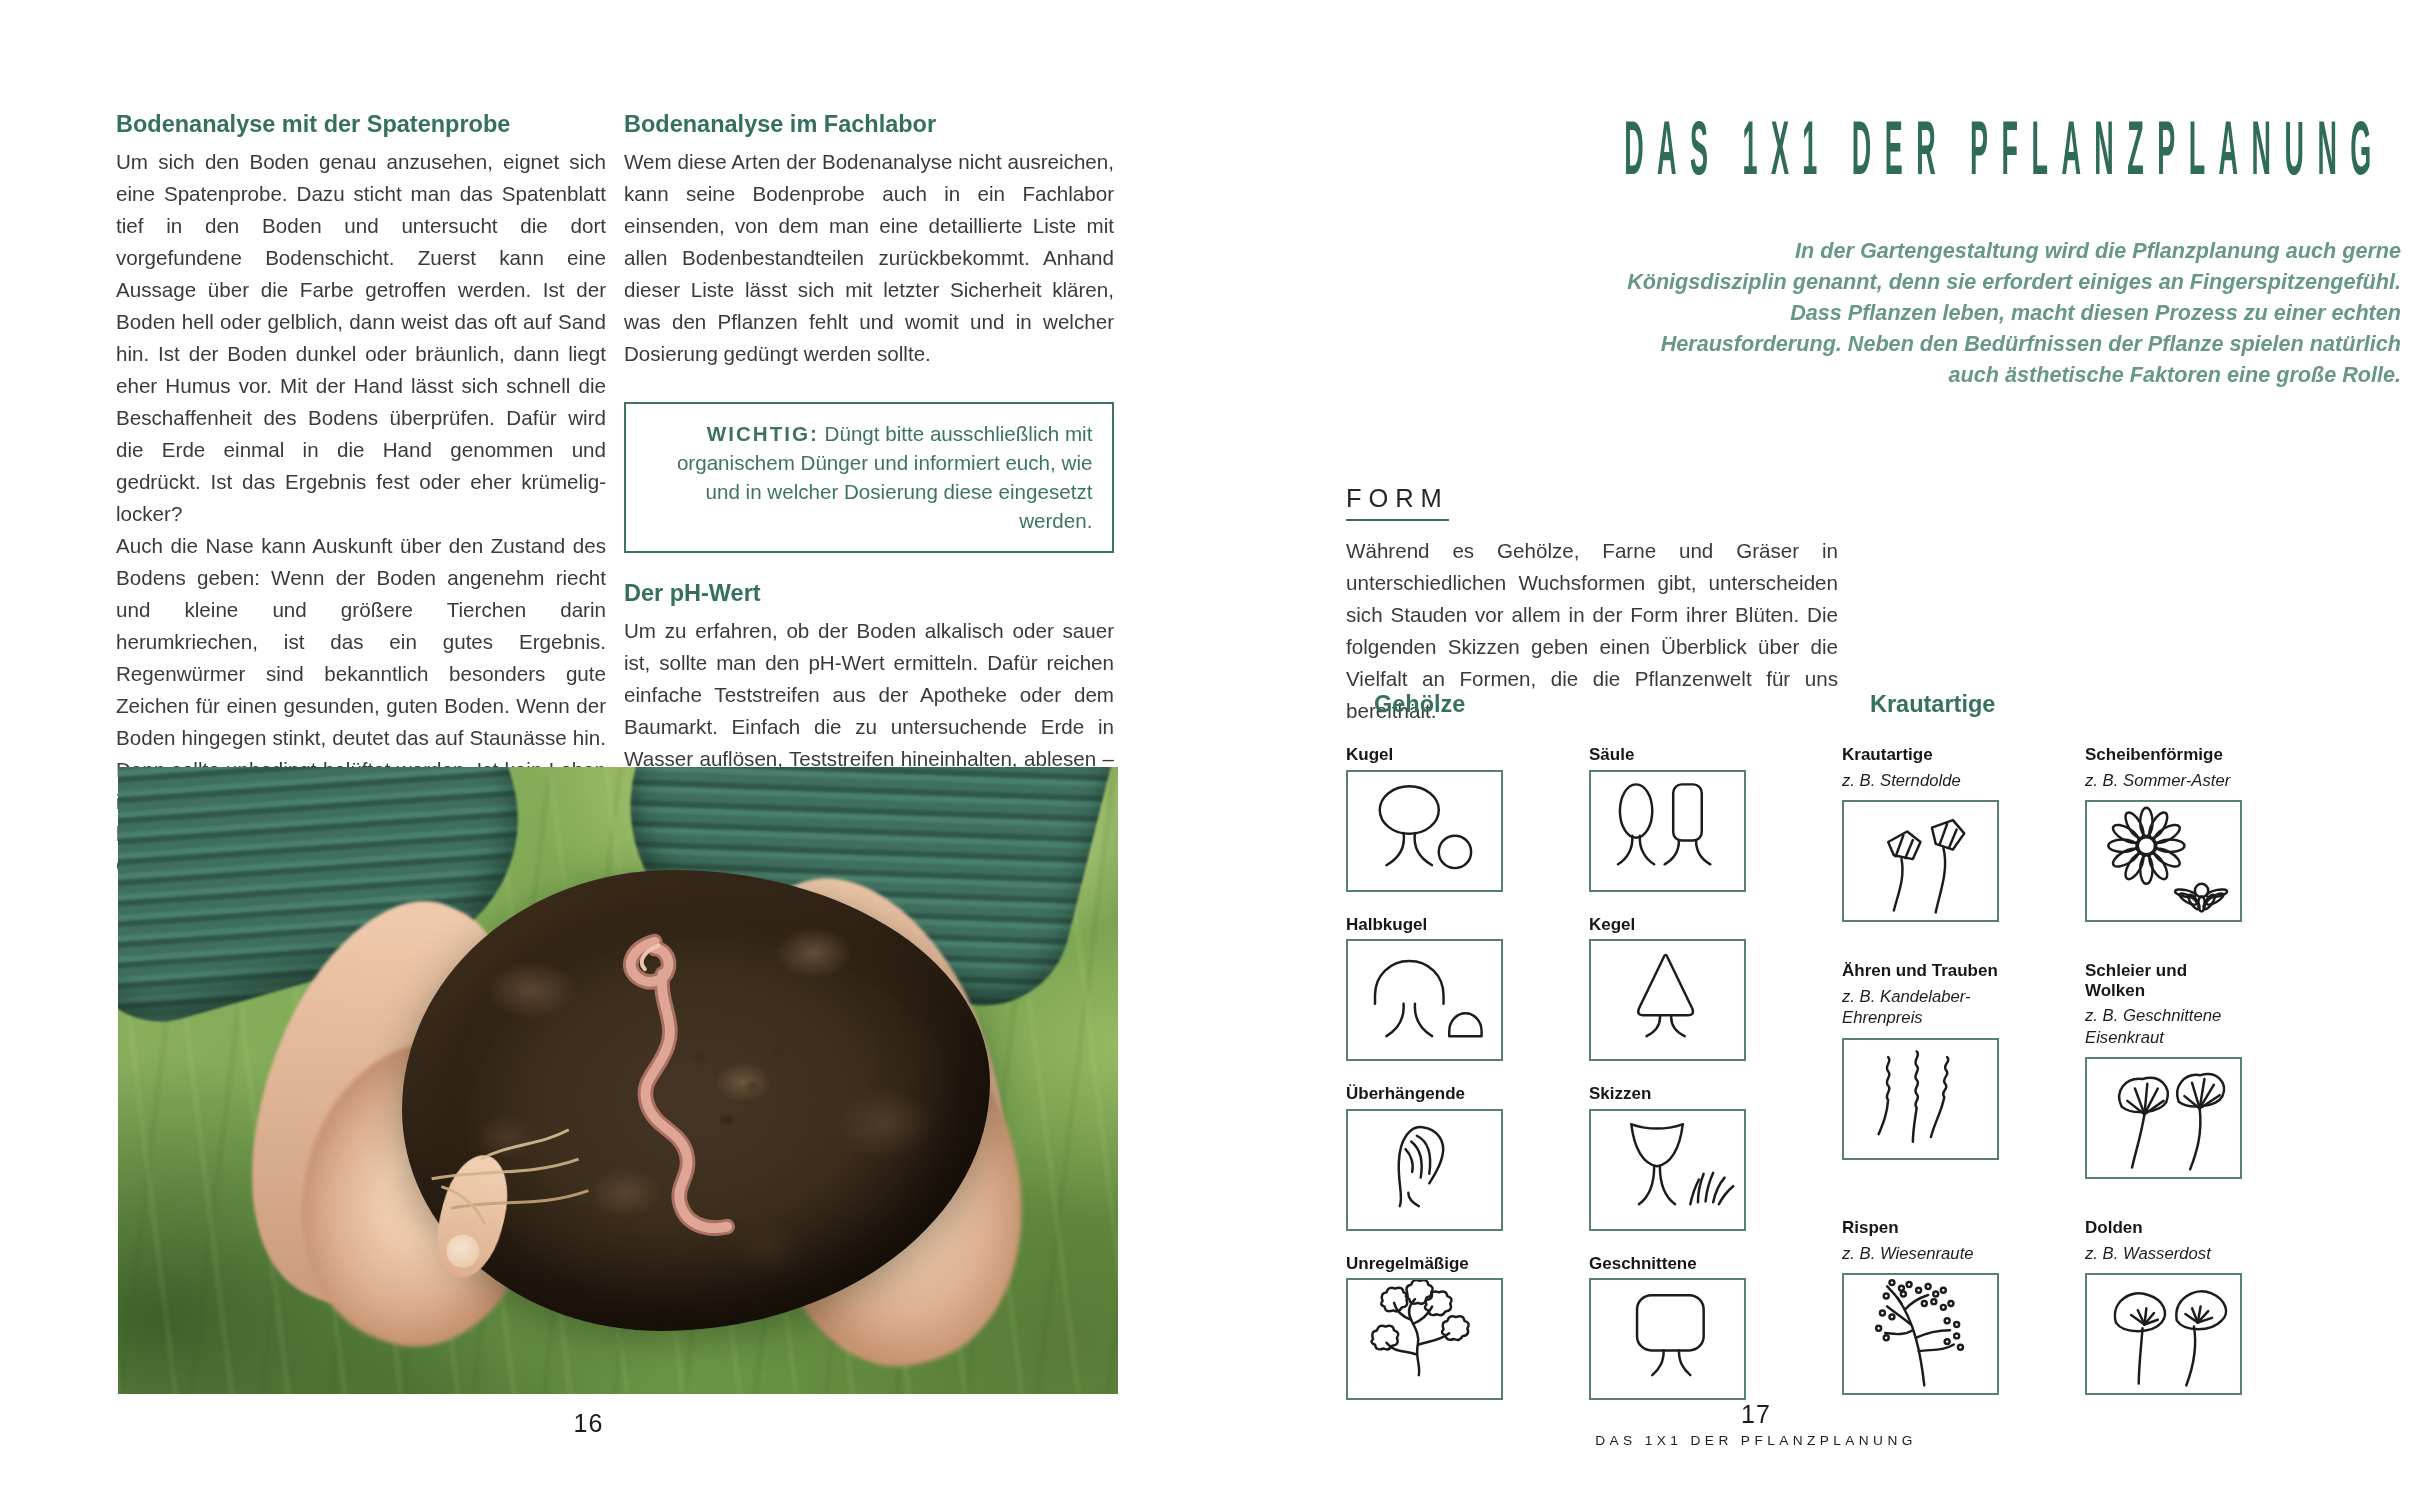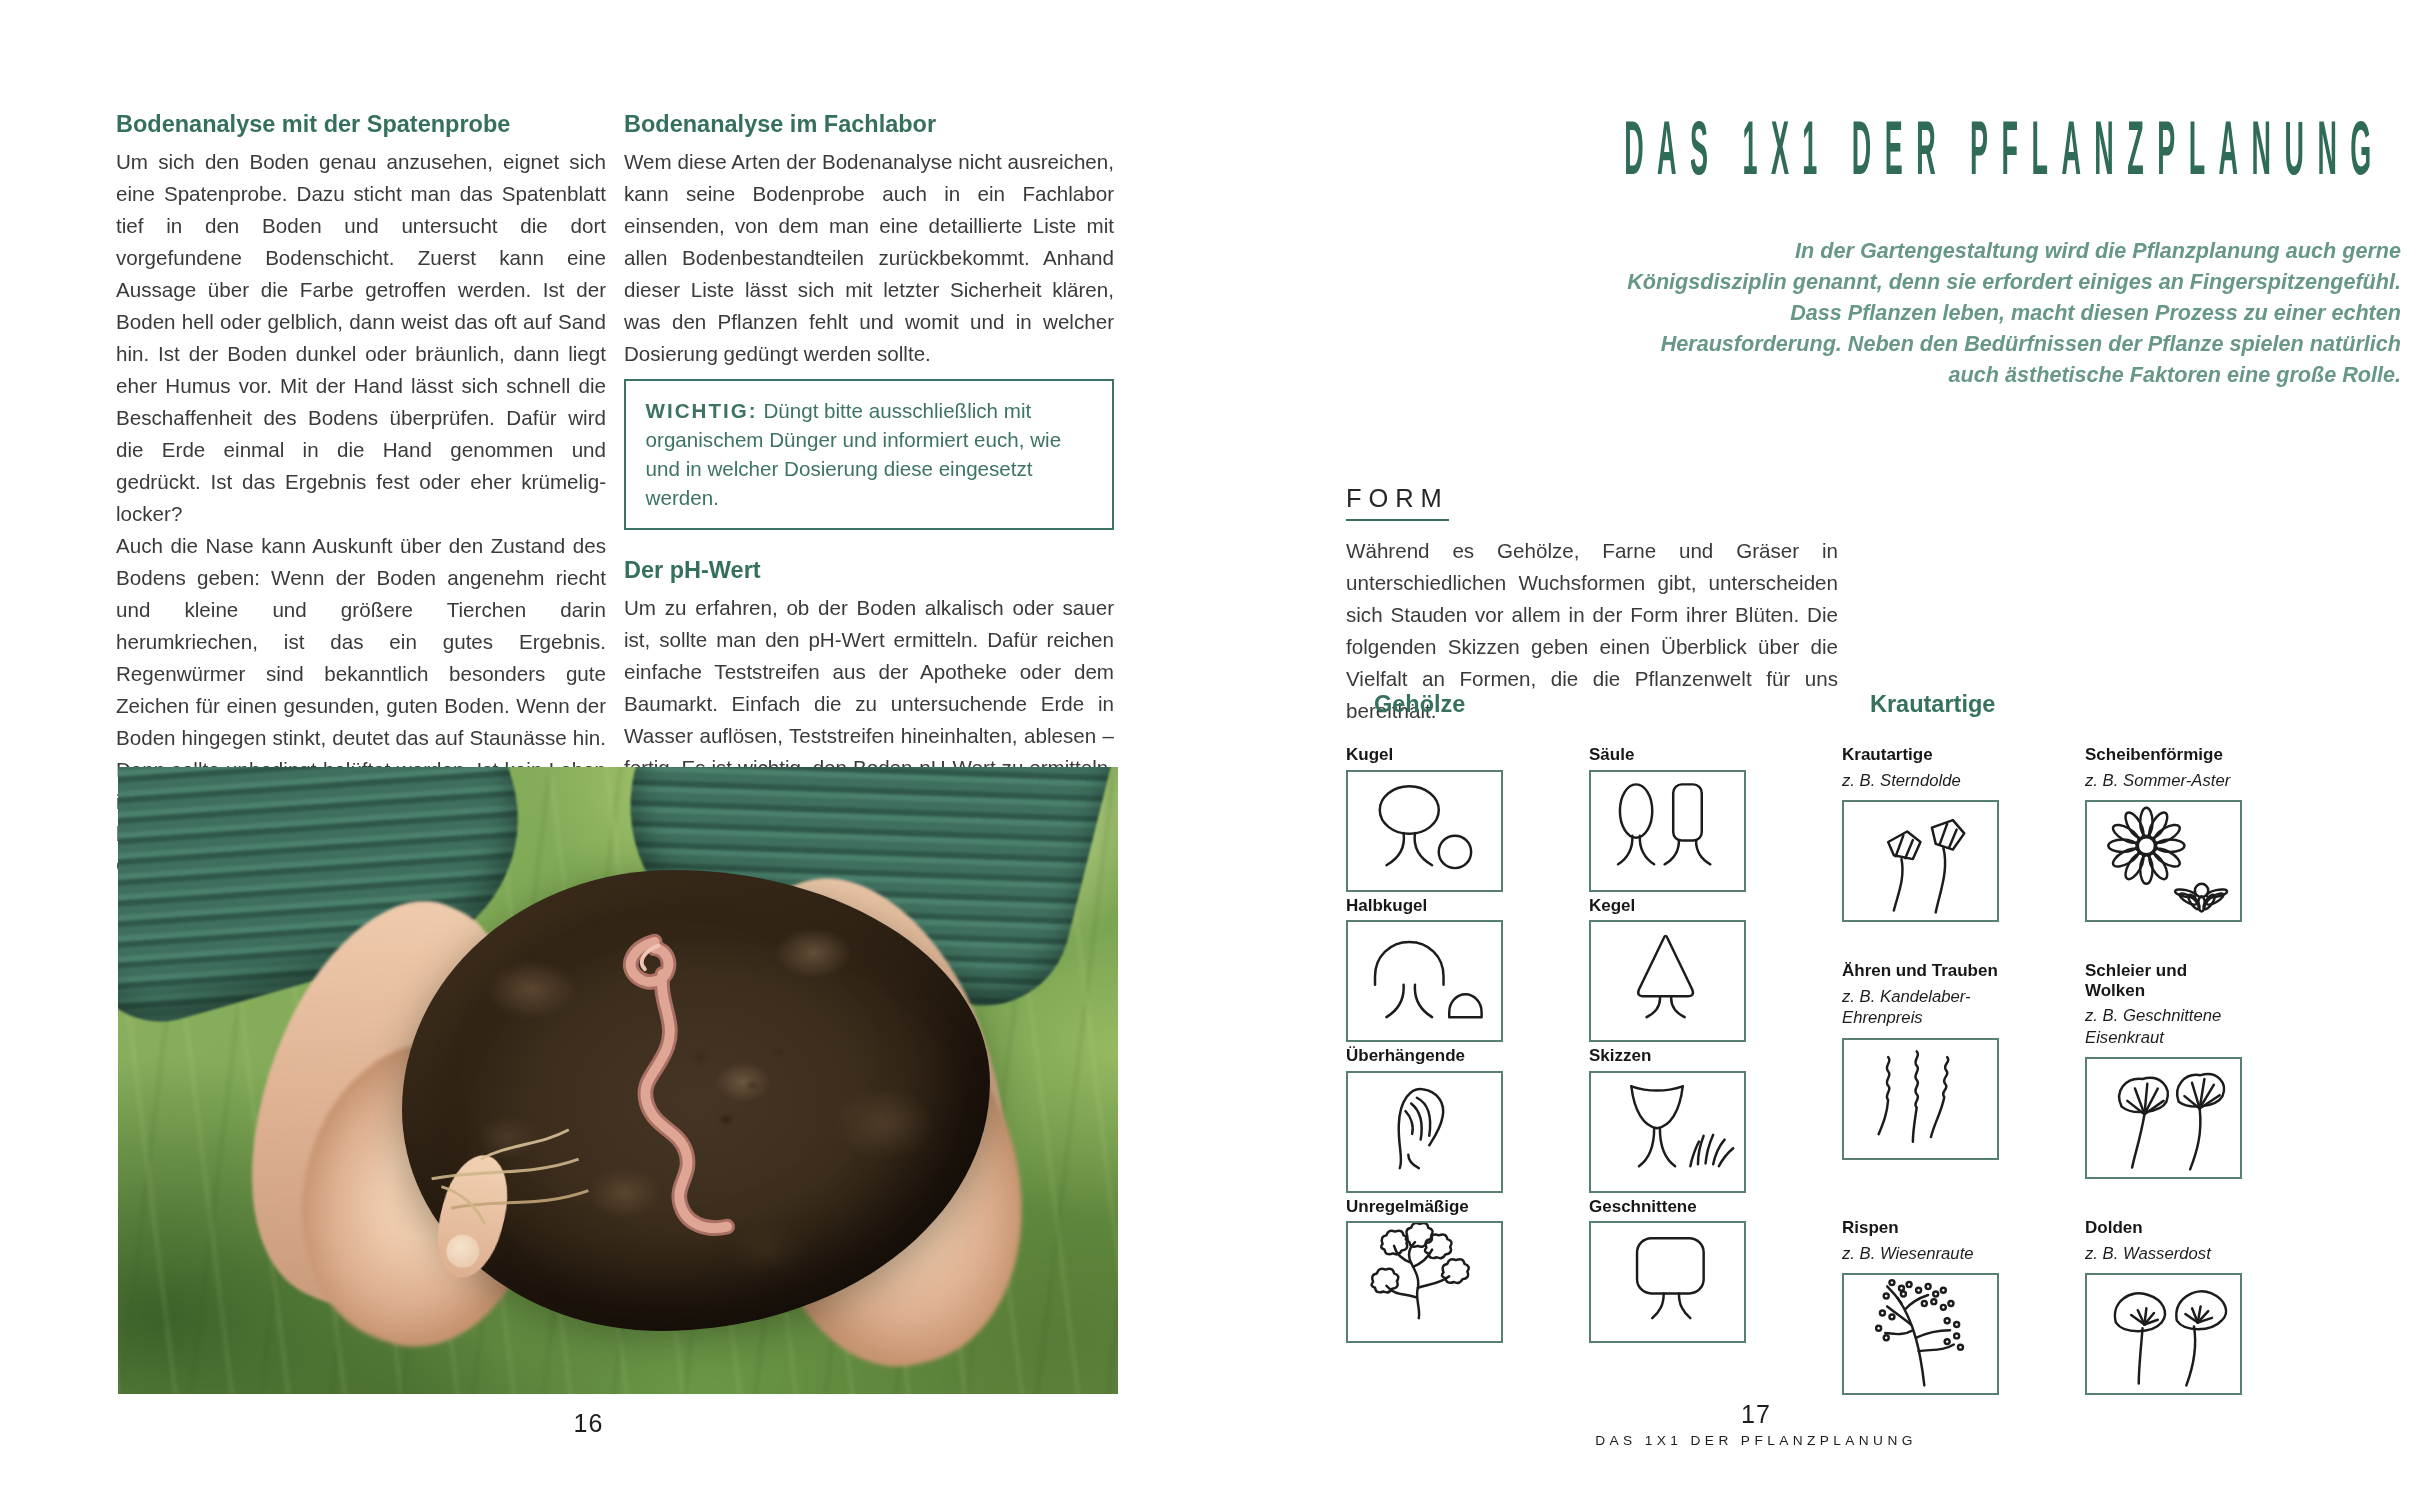--- a/index.html
+++ b/index.html
@@ -11,22 +11,22 @@
   .page-right { left:1215px; width:1215px; }
 
   
   .col { position:absolute; top:110px; width:490px; }
   .col-1 { left:116px; }
   .col-2 { left:624px; }
   h3.sec { font-size:23.5px; line-height:29px; font-weight:bold; color:#35705f; margin-bottom:6.9px; }
   .col p { font-size:20.6px; line-height:32px; text-align:justify; color:#3a3a3a; }
   .col p + p { margin-top:0; }
 
-  .callout { margin-top:9px; margin-bottom:25.5px; border:2px solid #3c7366; padding:14.7px 19.6px 16.7px 19.6px;
-             color:#3c7366; font-size:20.6px; line-height:29px; text-align:left; }
+  .callout { margin-top:32px; margin-bottom:25.5px; border:2px solid #3c7366; padding:14.7px 19.6px 16.7px 19.6px;
+             color:#3c7366; font-size:20.6px; line-height:29px; text-align:right; }
   .callout .cl-label { font-weight:bold; letter-spacing:2px; }
 
   
   .photo { position:absolute; left:118px; top:767px; width:1000px; height:627px; overflow:hidden; background:#74a04b; }
   .grass { position:absolute; inset:-23.5px;
     background:
       radial-gradient(294px 186px at 84% 12%, rgba(228,238,165,.95), rgba(228,238,165,0) 70%),
       radial-gradient(333px 216px at 64% 6%, rgba(196,216,128,.85), rgba(196,216,128,0) 70%),
       radial-gradient(294px 235px at 98% 45%, rgba(170,200,110,.7), rgba(170,200,110,0) 75%),
       radial-gradient(451px 333px at 6% 85%, rgba(56,92,38,.95), rgba(56,92,38,0) 78%),
@@ -93,21 +93,21 @@
   .form-head .fh { display:inline-block; font-size:25.5px; font-weight:500; letter-spacing:6.9px; color:#262626;
                    border-bottom:2.9px solid #3a6f60; padding-bottom:5.9px; }
   .form-body { position:absolute; left:131px; top:535px; width:492px;
                font-size:20.6px; line-height:32px; text-align:justify; color:#3a3a3a; }
 
   .group { position:absolute; top:691px; }
   .group h2 { font-size:23.5px; font-weight:bold; color:#36705f;margin-left:28px; }
   .g1 { left:131px; width:412px; }
   .g2 { left:627px; width:431px; }
   .grid { margin-top:27.4px; display:grid; grid-template-columns:157px 157px; column-gap:86px; }
-  .g1 .grid { row-gap:4px; }
+  .g1 .grid { row-gap:23px; }
   .g2 .grid { row-gap:39px; }
   .cell-label { font-size:17px; font-weight:bold; color:#171717; line-height:19.6px; margin-bottom:4.9px; }
   .cell-example { font-size:16.7px; font-style:italic; color:#1d1d1d; line-height:21.6px; margin-bottom:8.8px; }
   .sketch-box { width:157px; height:122px; border:2px solid #587f73; background:#ffffff; }
   .sketch-box svg { width:100%; height:100%; display:block; }
   .sk path,.sk circle,.sk ellipse,.sk rect,.sk use { fill:none; stroke:#1c1c1c; stroke-width:2.6; stroke-linecap:round; stroke-linejoin:round; }
   .footer { position:absolute; left:355px; top:1433px; width:372px; text-align:center;
             font-size:13.7px; font-weight:500; letter-spacing:4.4px; color:#1c1c1c; white-space:nowrap; }
 </style>
 </head>

